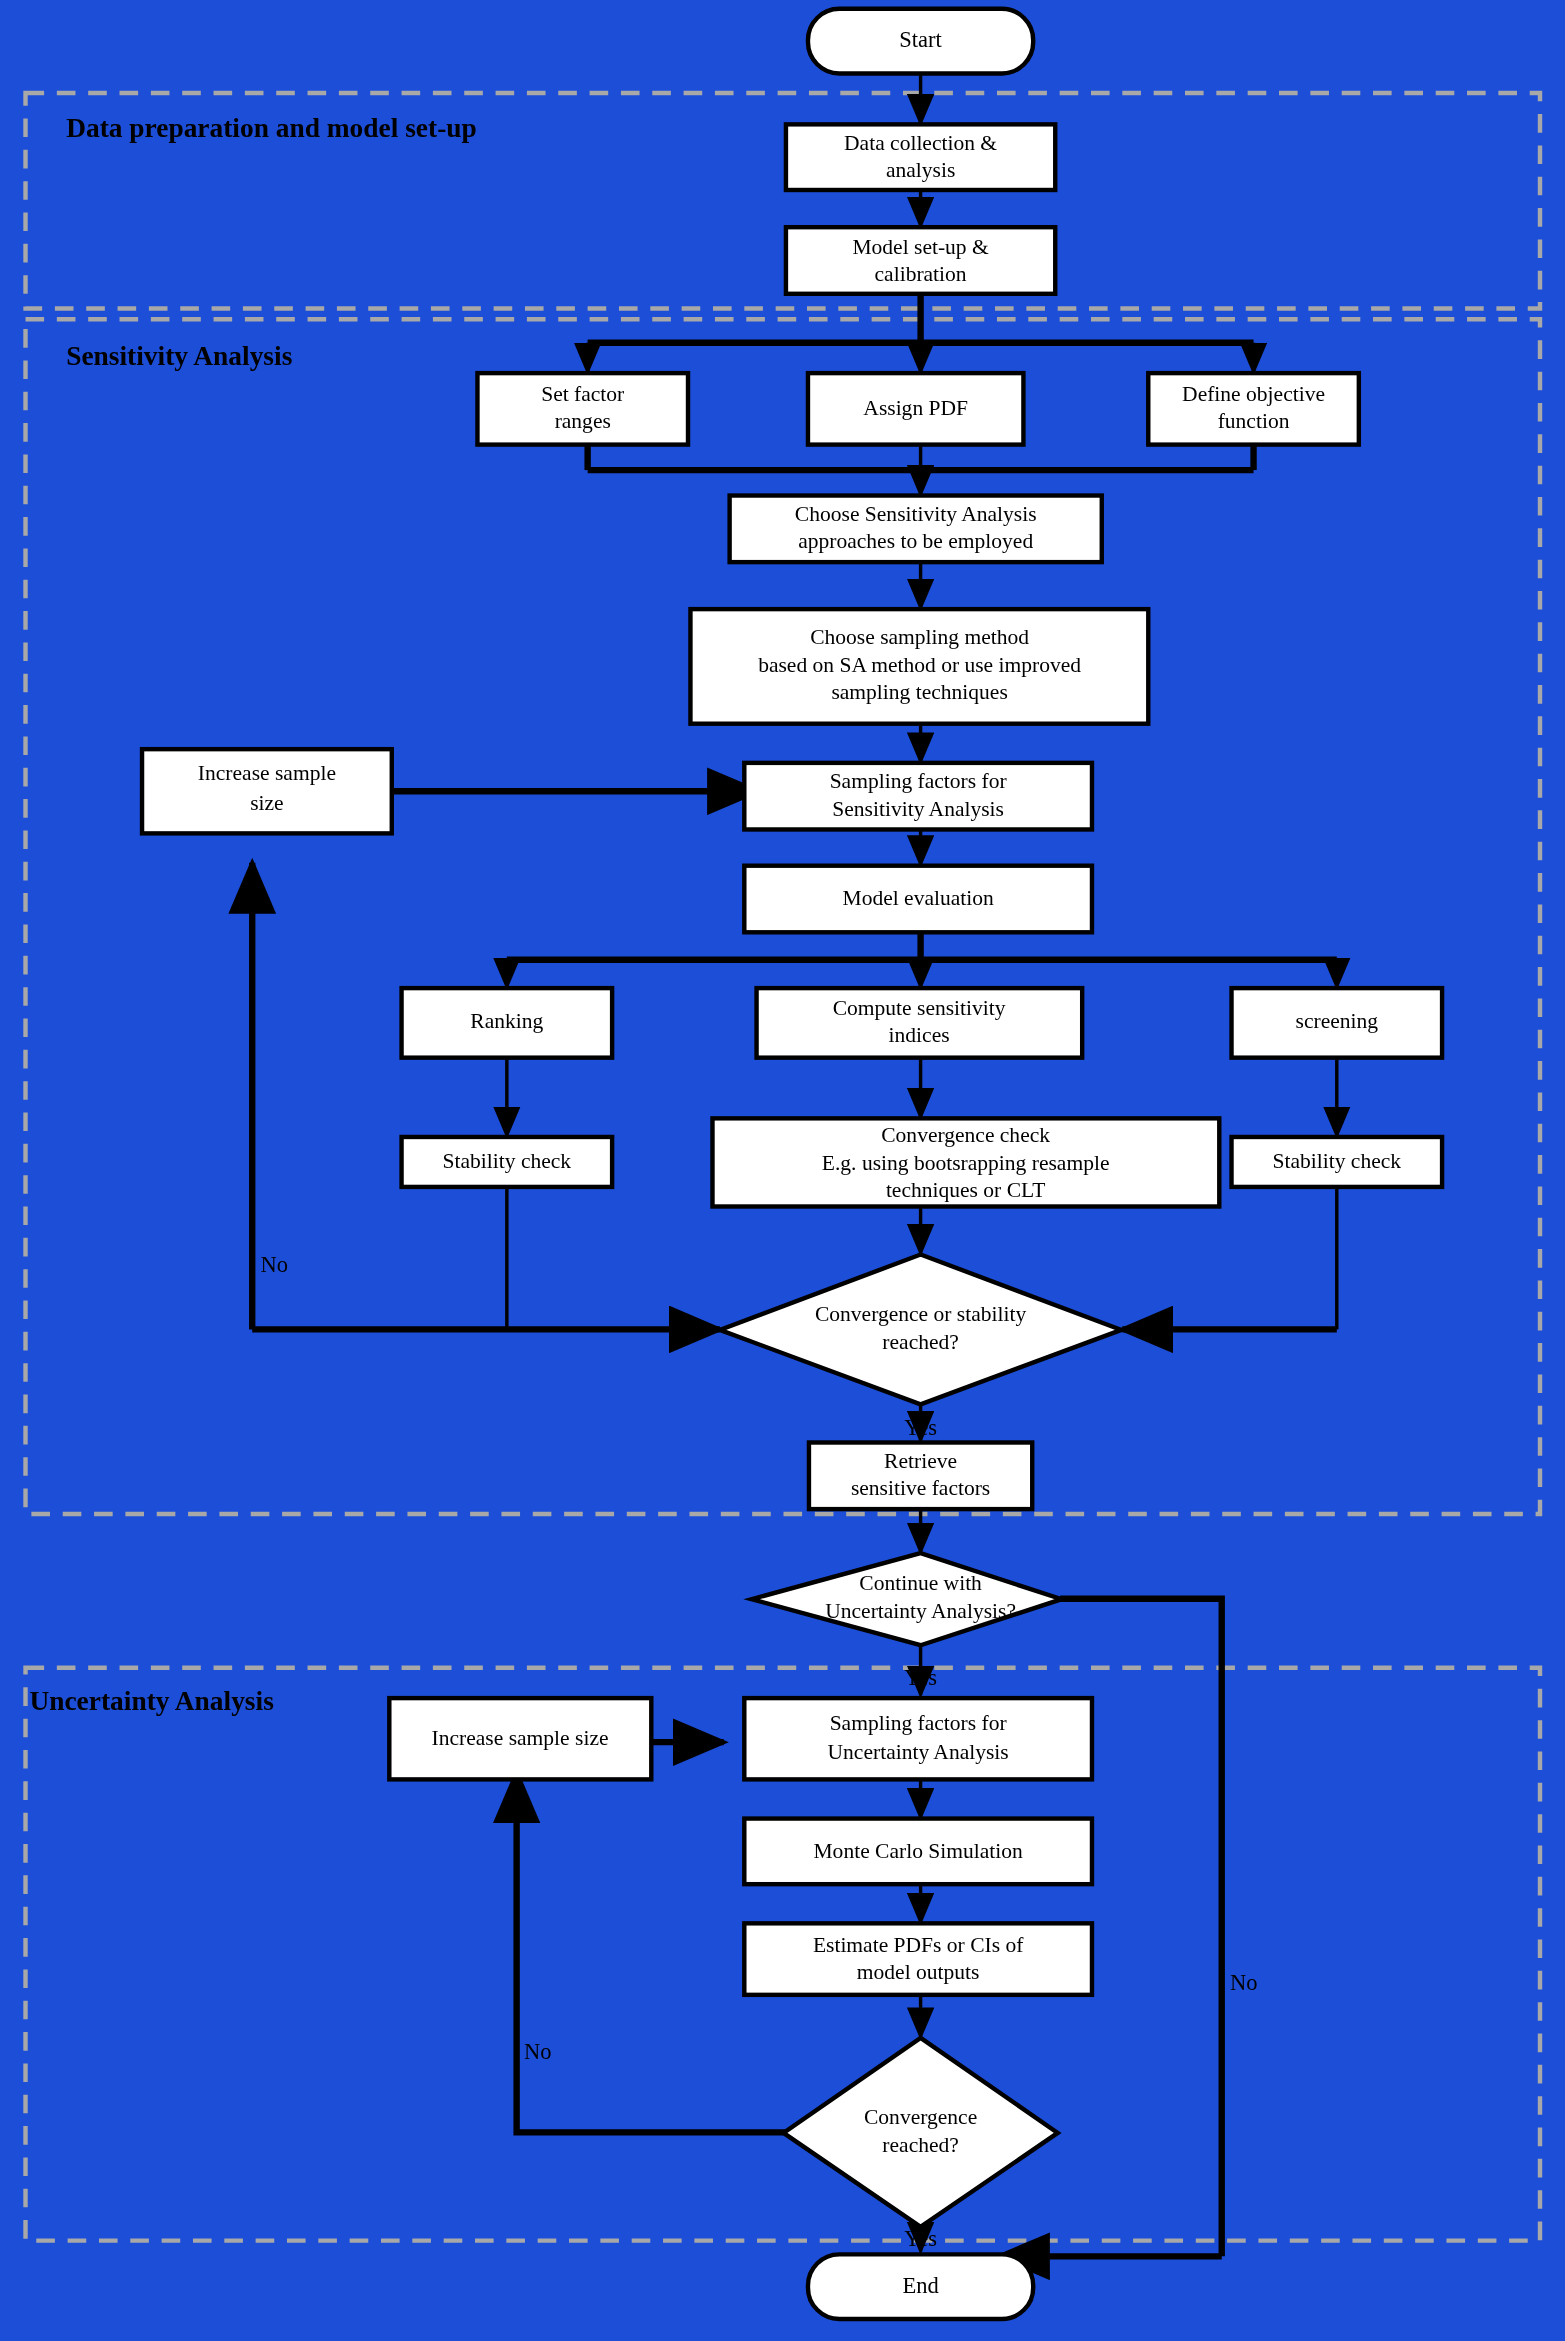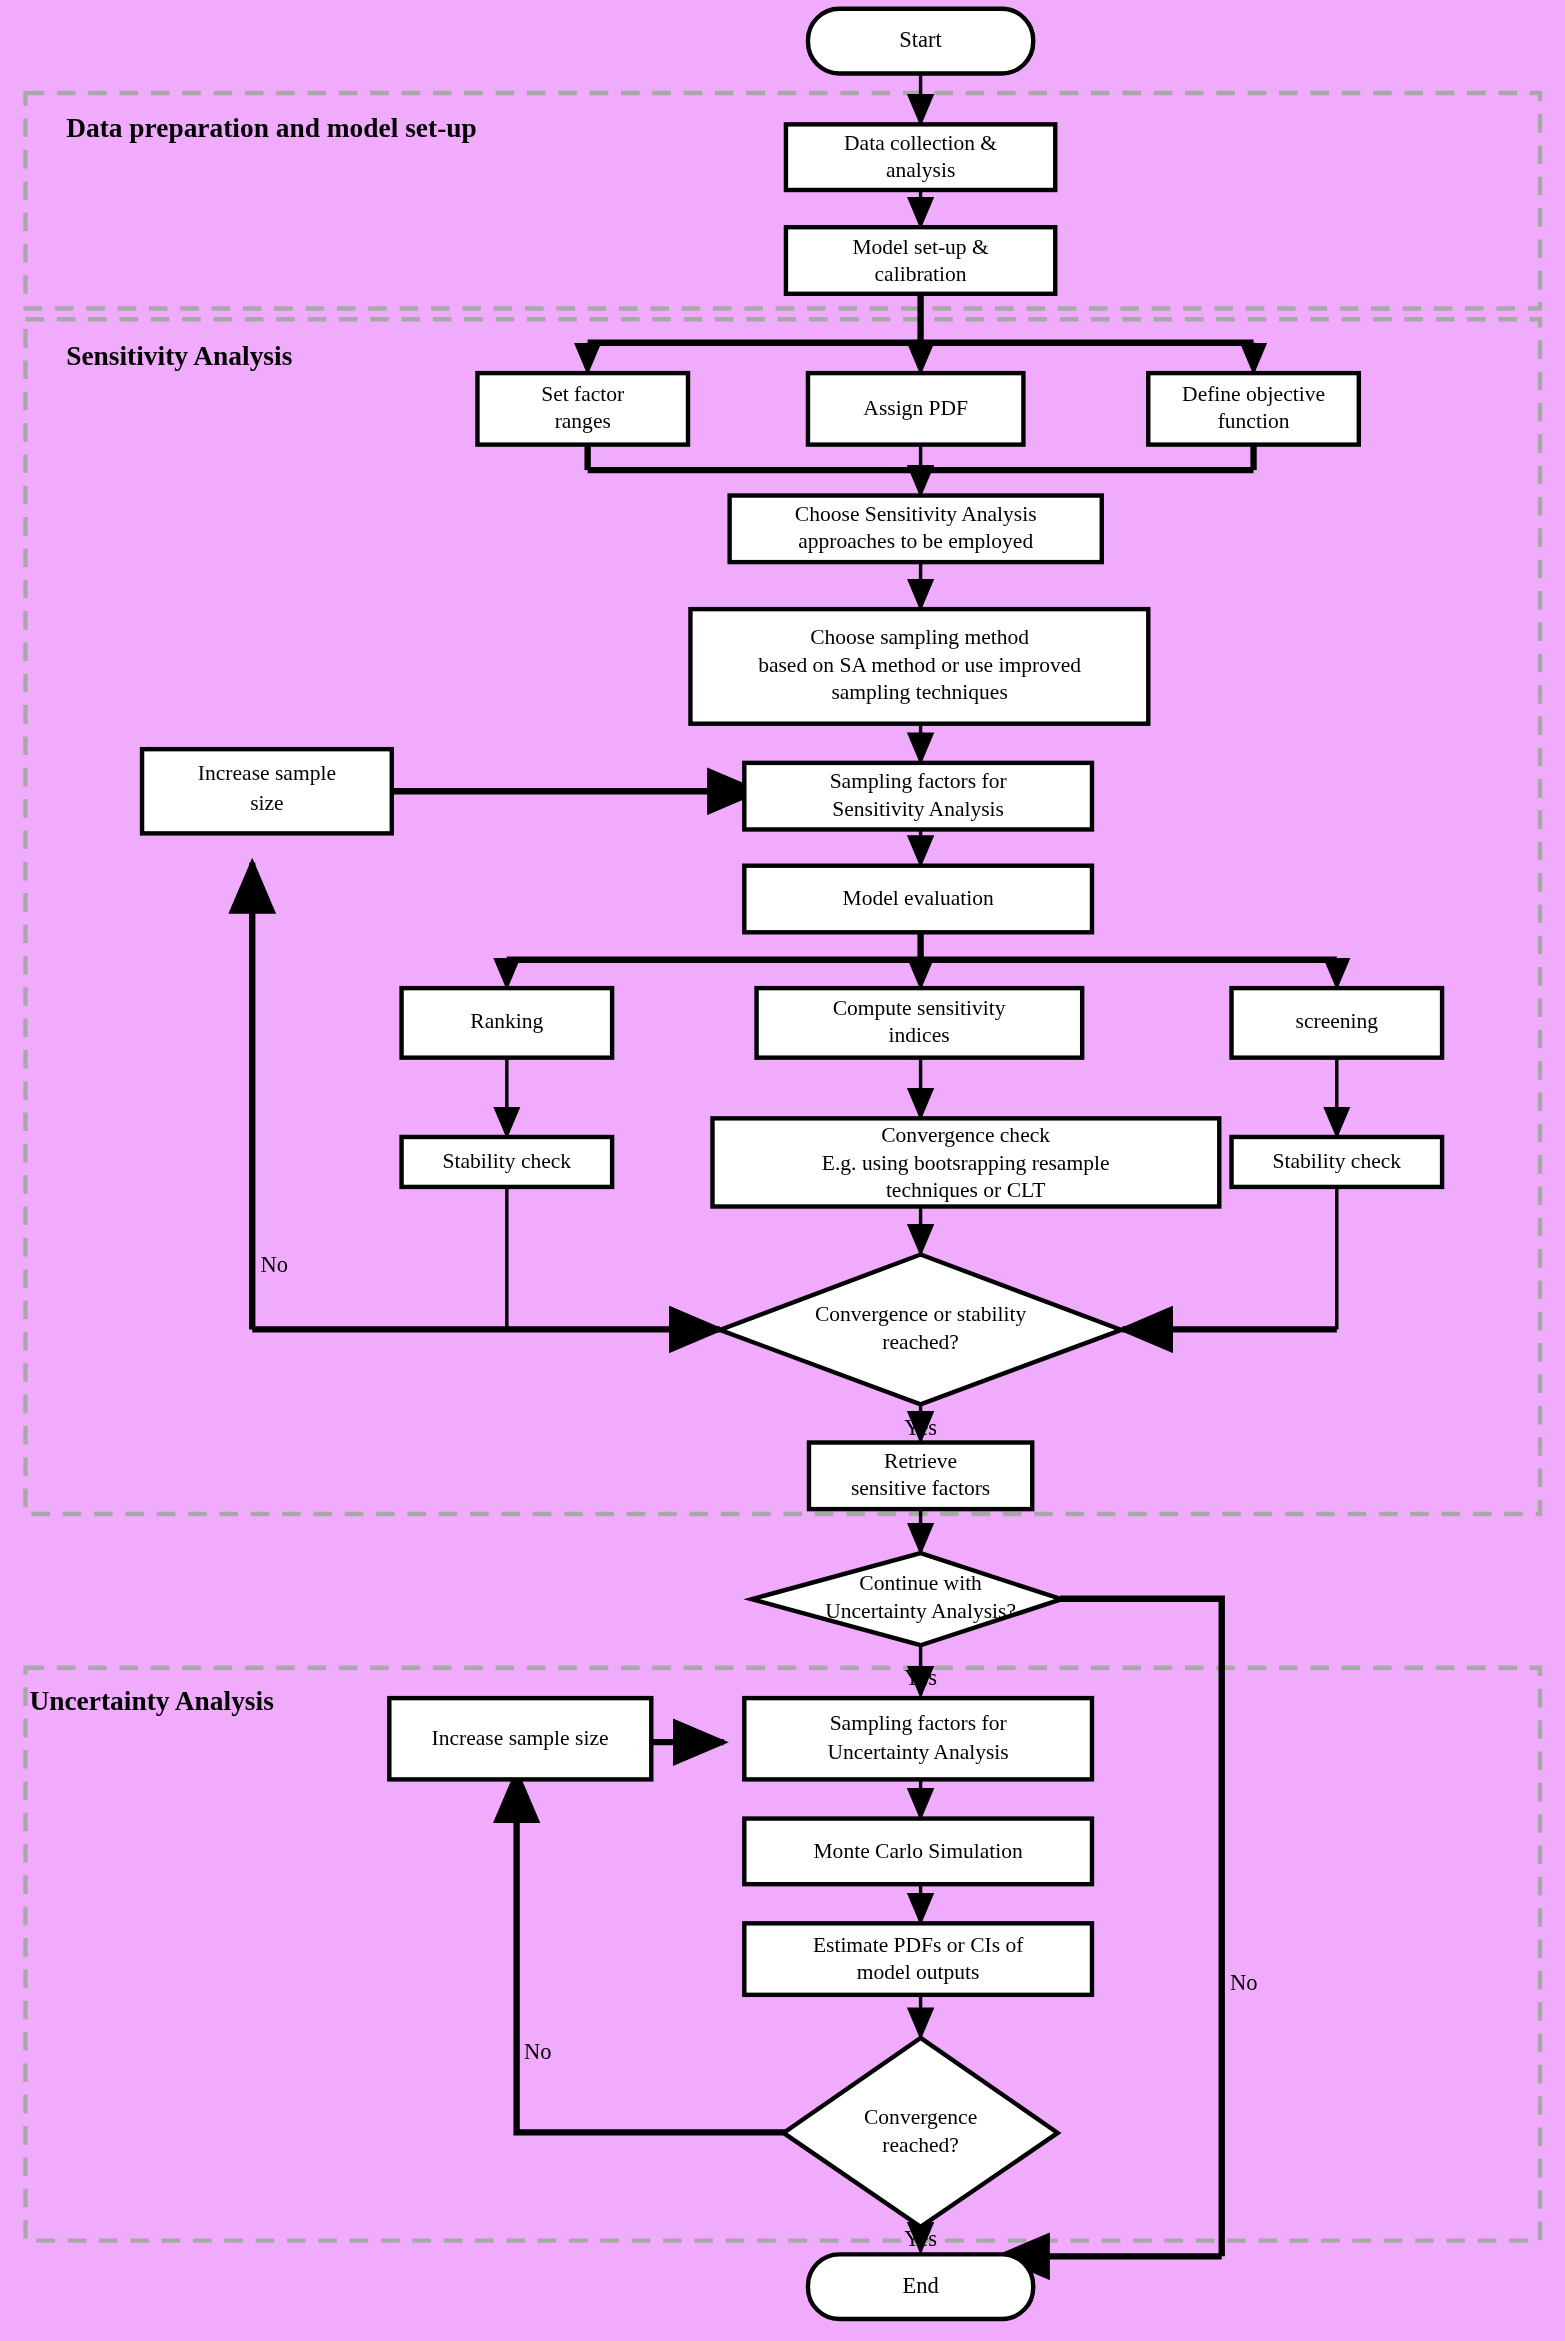--- a/index.html
+++ b/index.html
@@ -1,17 +1,17 @@
 <!DOCTYPE html>
 <html style="font-size:7.8px"><head>
 <meta charset="utf-8">
 <style>
   html,body{margin:0;padding:0;background:#ffffff;}
   body{font-family:"Liberation Serif", serif;}
-  #stage{position:relative;width:1566px;height:2342px;background:#f0abfc;overflow:hidden;}
+  #stage{position:relative;width:1566px;height:2342px;background:#1d4ed8;overflow:hidden;}
   svg{position:absolute;top:0;left:0;width:1566px;height:2342px;}
   .node-text{font-family:"Liberation Serif", serif;fill:#000;text-anchor:middle;dominant-baseline:middle;}
   .sec-label{font-family:"Liberation Serif", serif;font-weight:bold;fill:#000;}
   .edge-label{font-family:"Liberation Serif", serif;fill:#000;text-anchor:middle;}
   .shape{fill:#ffffff;stroke:#000000;stroke-width:9;}
   .ln{stroke:#000000;fill:none;}
   .ln-thin{stroke:#000000;stroke-width:7;fill:none;}
   .ln-thick{stroke:#000000;stroke-width:13;fill:none;}
   .zone{fill:none;stroke:#a8a8a8;stroke-width:9;stroke-dasharray:38 26;}
 </style>

